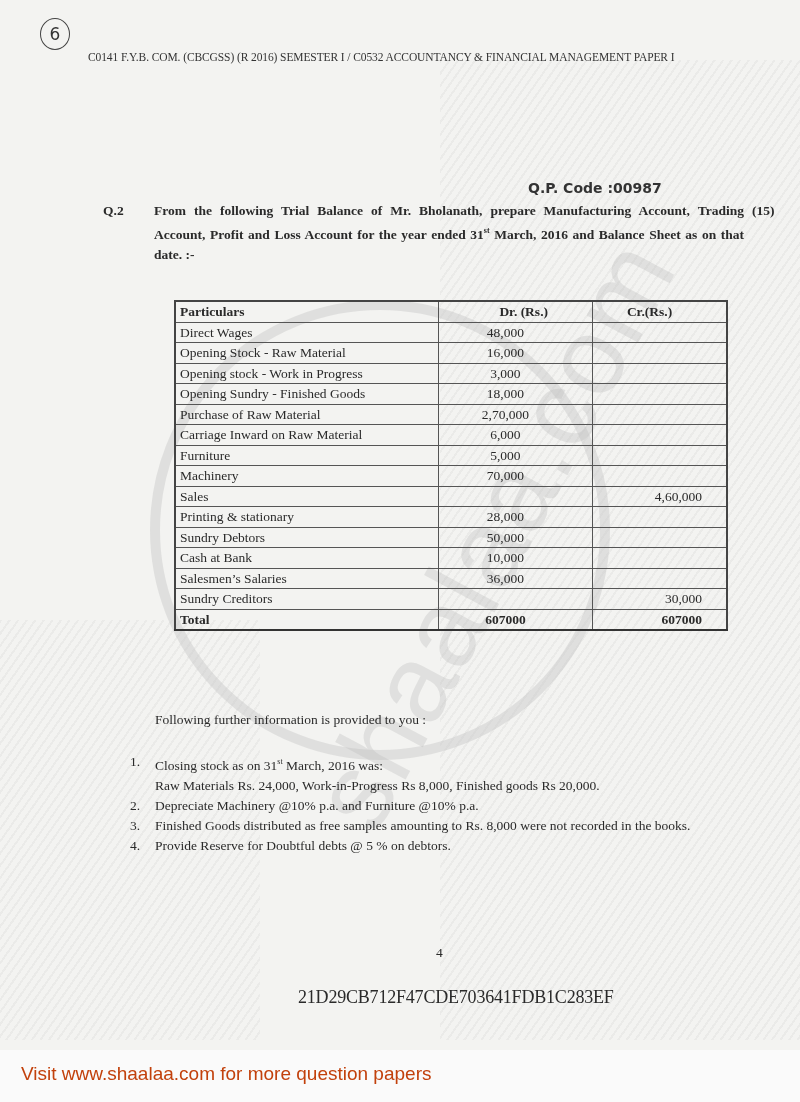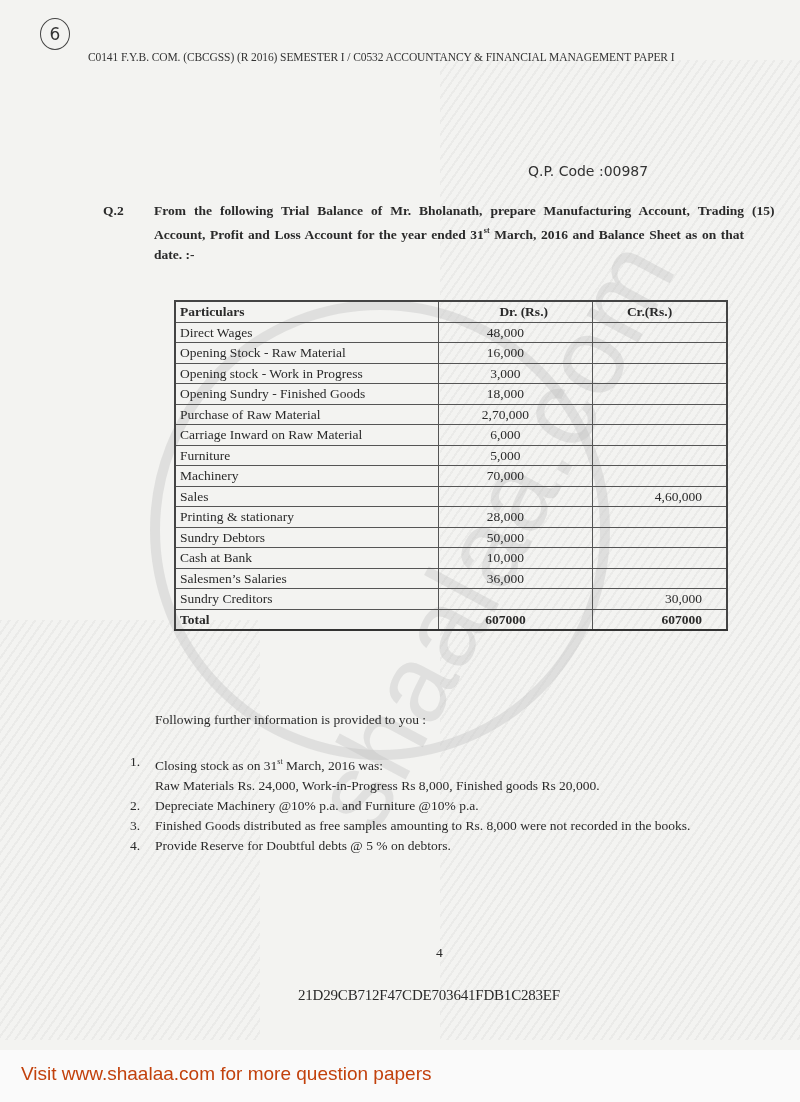--- a/index.html
+++ b/index.html
@@ -37,22 +37,22 @@
     position: absolute; left: 40px; top: 18px; width: 28px; height: 30px;
     border: 1.5px solid #444; border-radius: 50%;
     font-family: "DejaVu Sans", sans-serif; font-size: 17px; line-height: 30px;
     text-align: center; color: #333;
   }
   .header-line {
     position: absolute; left: 88px; top: 51px; font-size: 11.5px;
     letter-spacing: -0.1px; color: #333; white-space: nowrap;
   }
   .qp-code {
-    position: absolute; left: 528px; top: 163px;
-    font-family: "DejaVu Sans", sans-serif; font-weight: normal; font-size: 14px;
+    position: absolute; left: 528px; top: 180px;
+    font-family: "DejaVu Sans", sans-serif; font-weight: bold; font-size: 14px;
     color: #333;
   }
   .q-label {
     position: absolute; left: 103px; top: 203px; font-weight: bold; font-size: 13.5px;
   }
   .q-text {
     position: absolute; left: 154px; top: 201px; width: 590px;
     font-weight: bold; font-size: 13.5px; line-height: 20px; text-align: justify;
   }
   .q-marks {
@@ -84,21 +84,21 @@
     position: absolute; left: 130px; top: 752px; width: 606px;
     font-size: 13.5px; line-height: 20px;
   }
   .info-item { display: flex; }
   .info-num { width: 25px; flex: none; }
   .info-text { flex: 1; text-align: justify; }
   .page-foot-num {
     position: absolute; left: 436px; top: 945px; font-size: 13.5px;
   }
   .hash {
-    position: absolute; left: 298px; top: 987px; font-size: 15px; letter-spacing: -0.2px;
+    position: absolute; left: 298px; top: 987px; font-size: 18px; letter-spacing: -0.2px;
   }
   .footer-banner {
     position: absolute; left: 0; top: 1050px; width: 800px; height: 52px; background: #fafafa;
   }
   .footer-link {
     position: absolute; left: 21px; top: 13px;
     font-family: "Liberation Sans", "DejaVu Sans", sans-serif; font-size: 19px; color: #c2410c;
     text-decoration: none;
   }
 </style>

